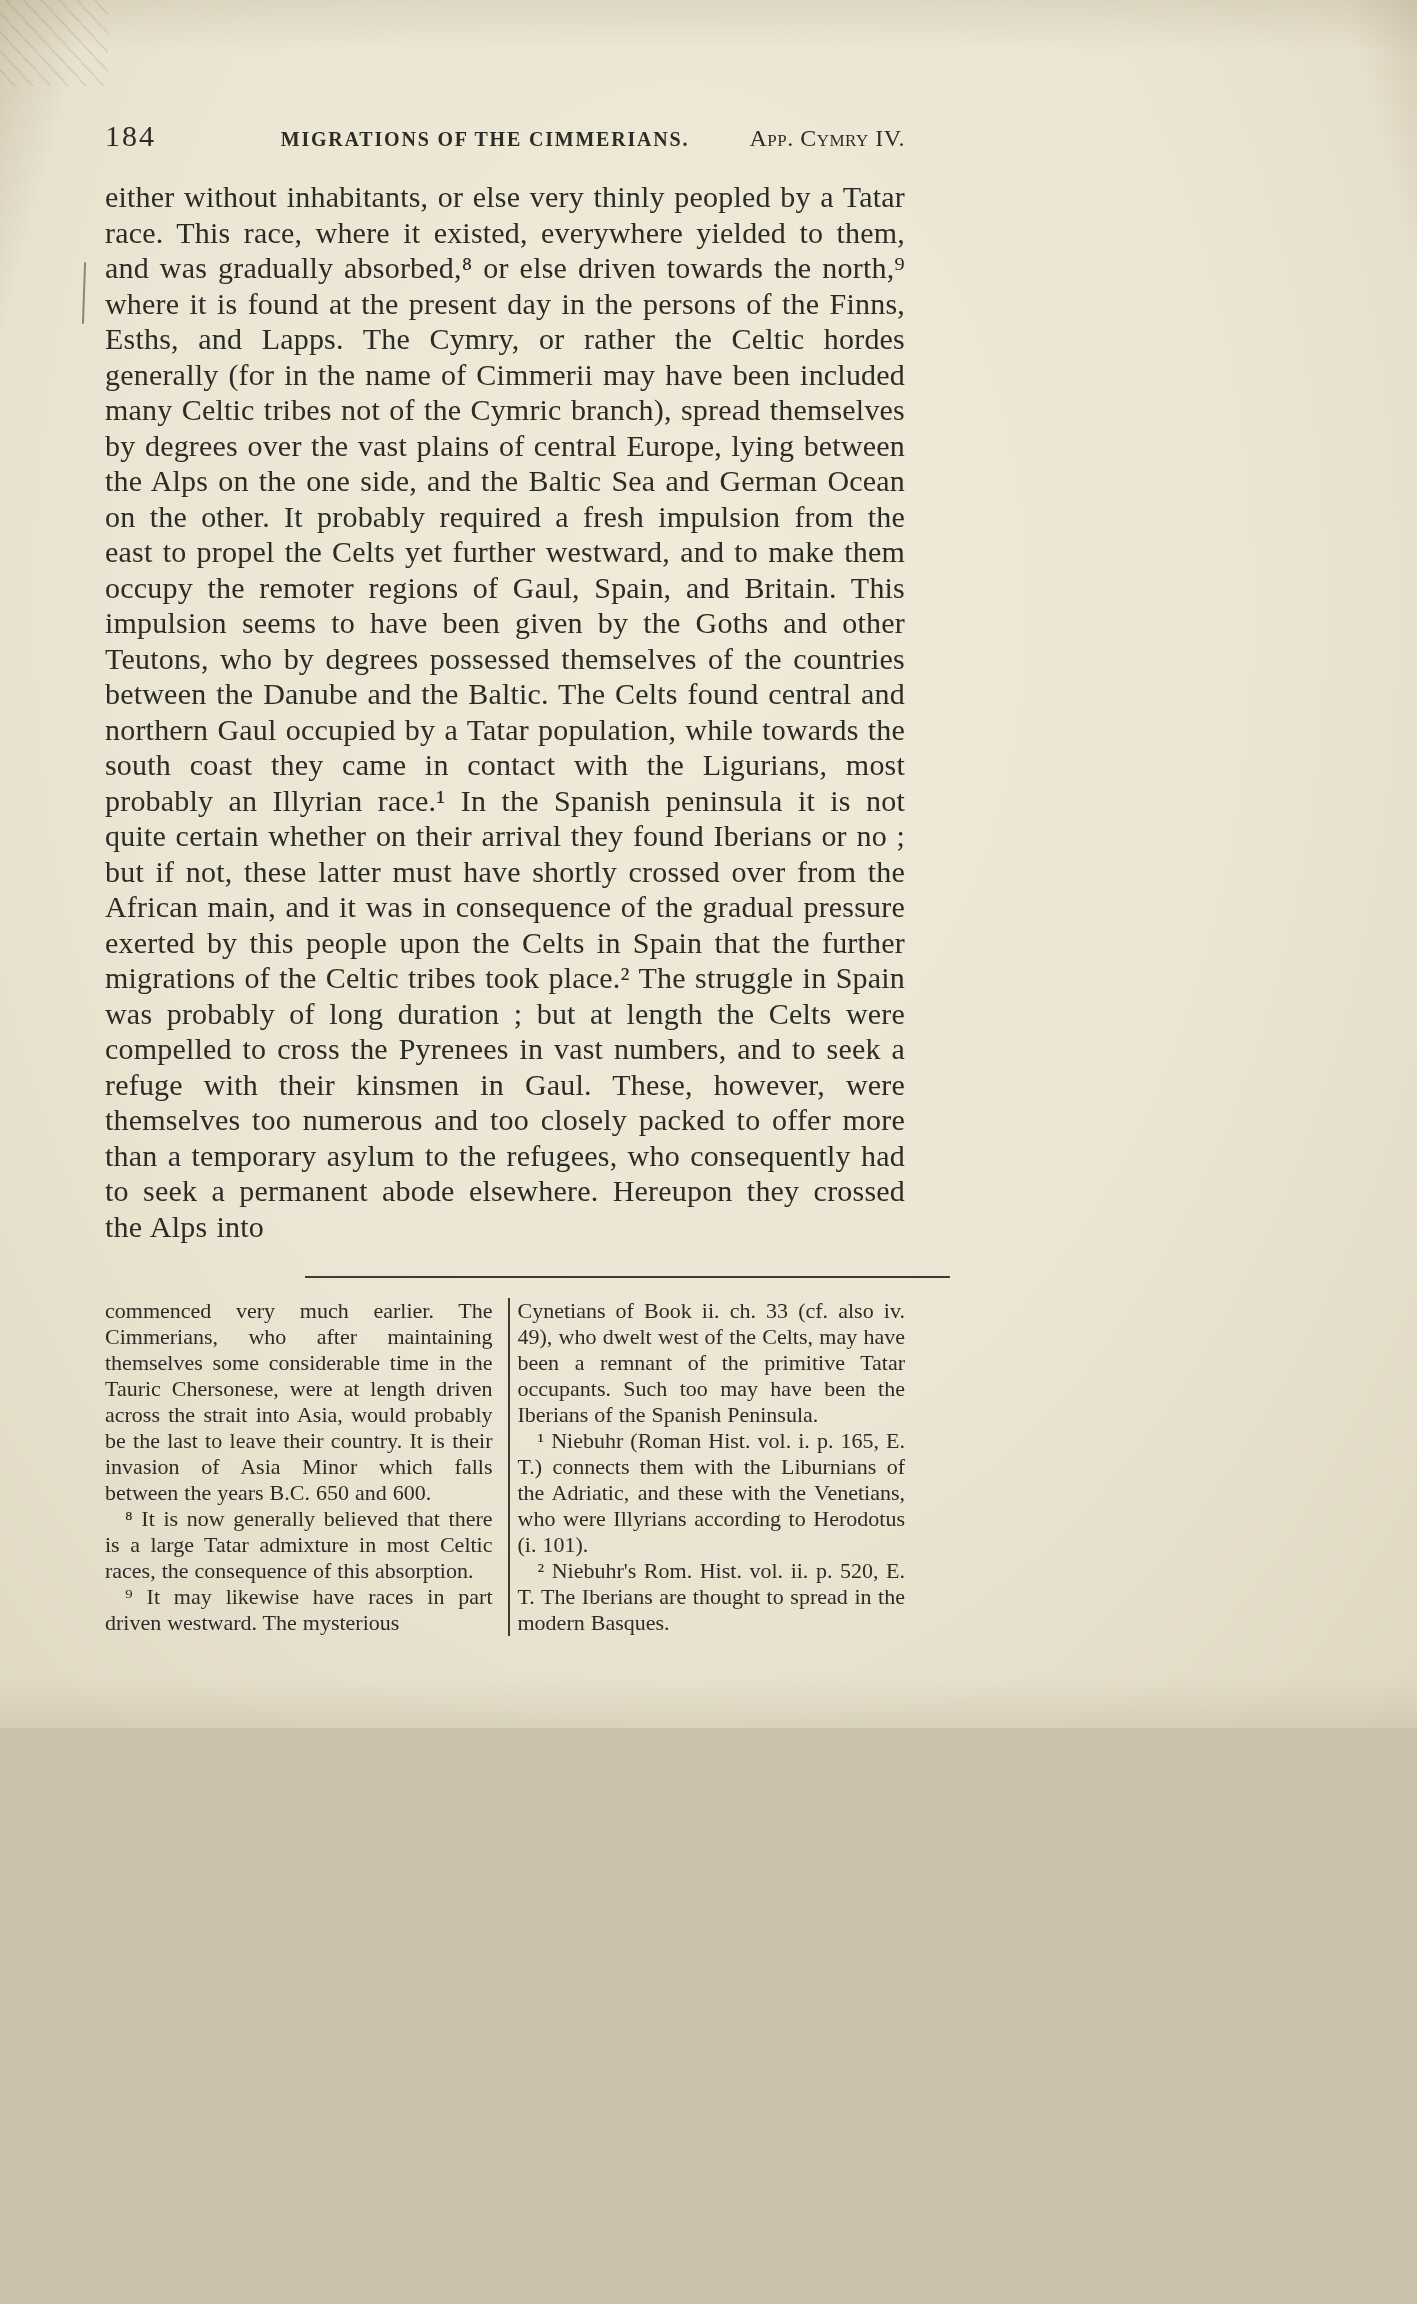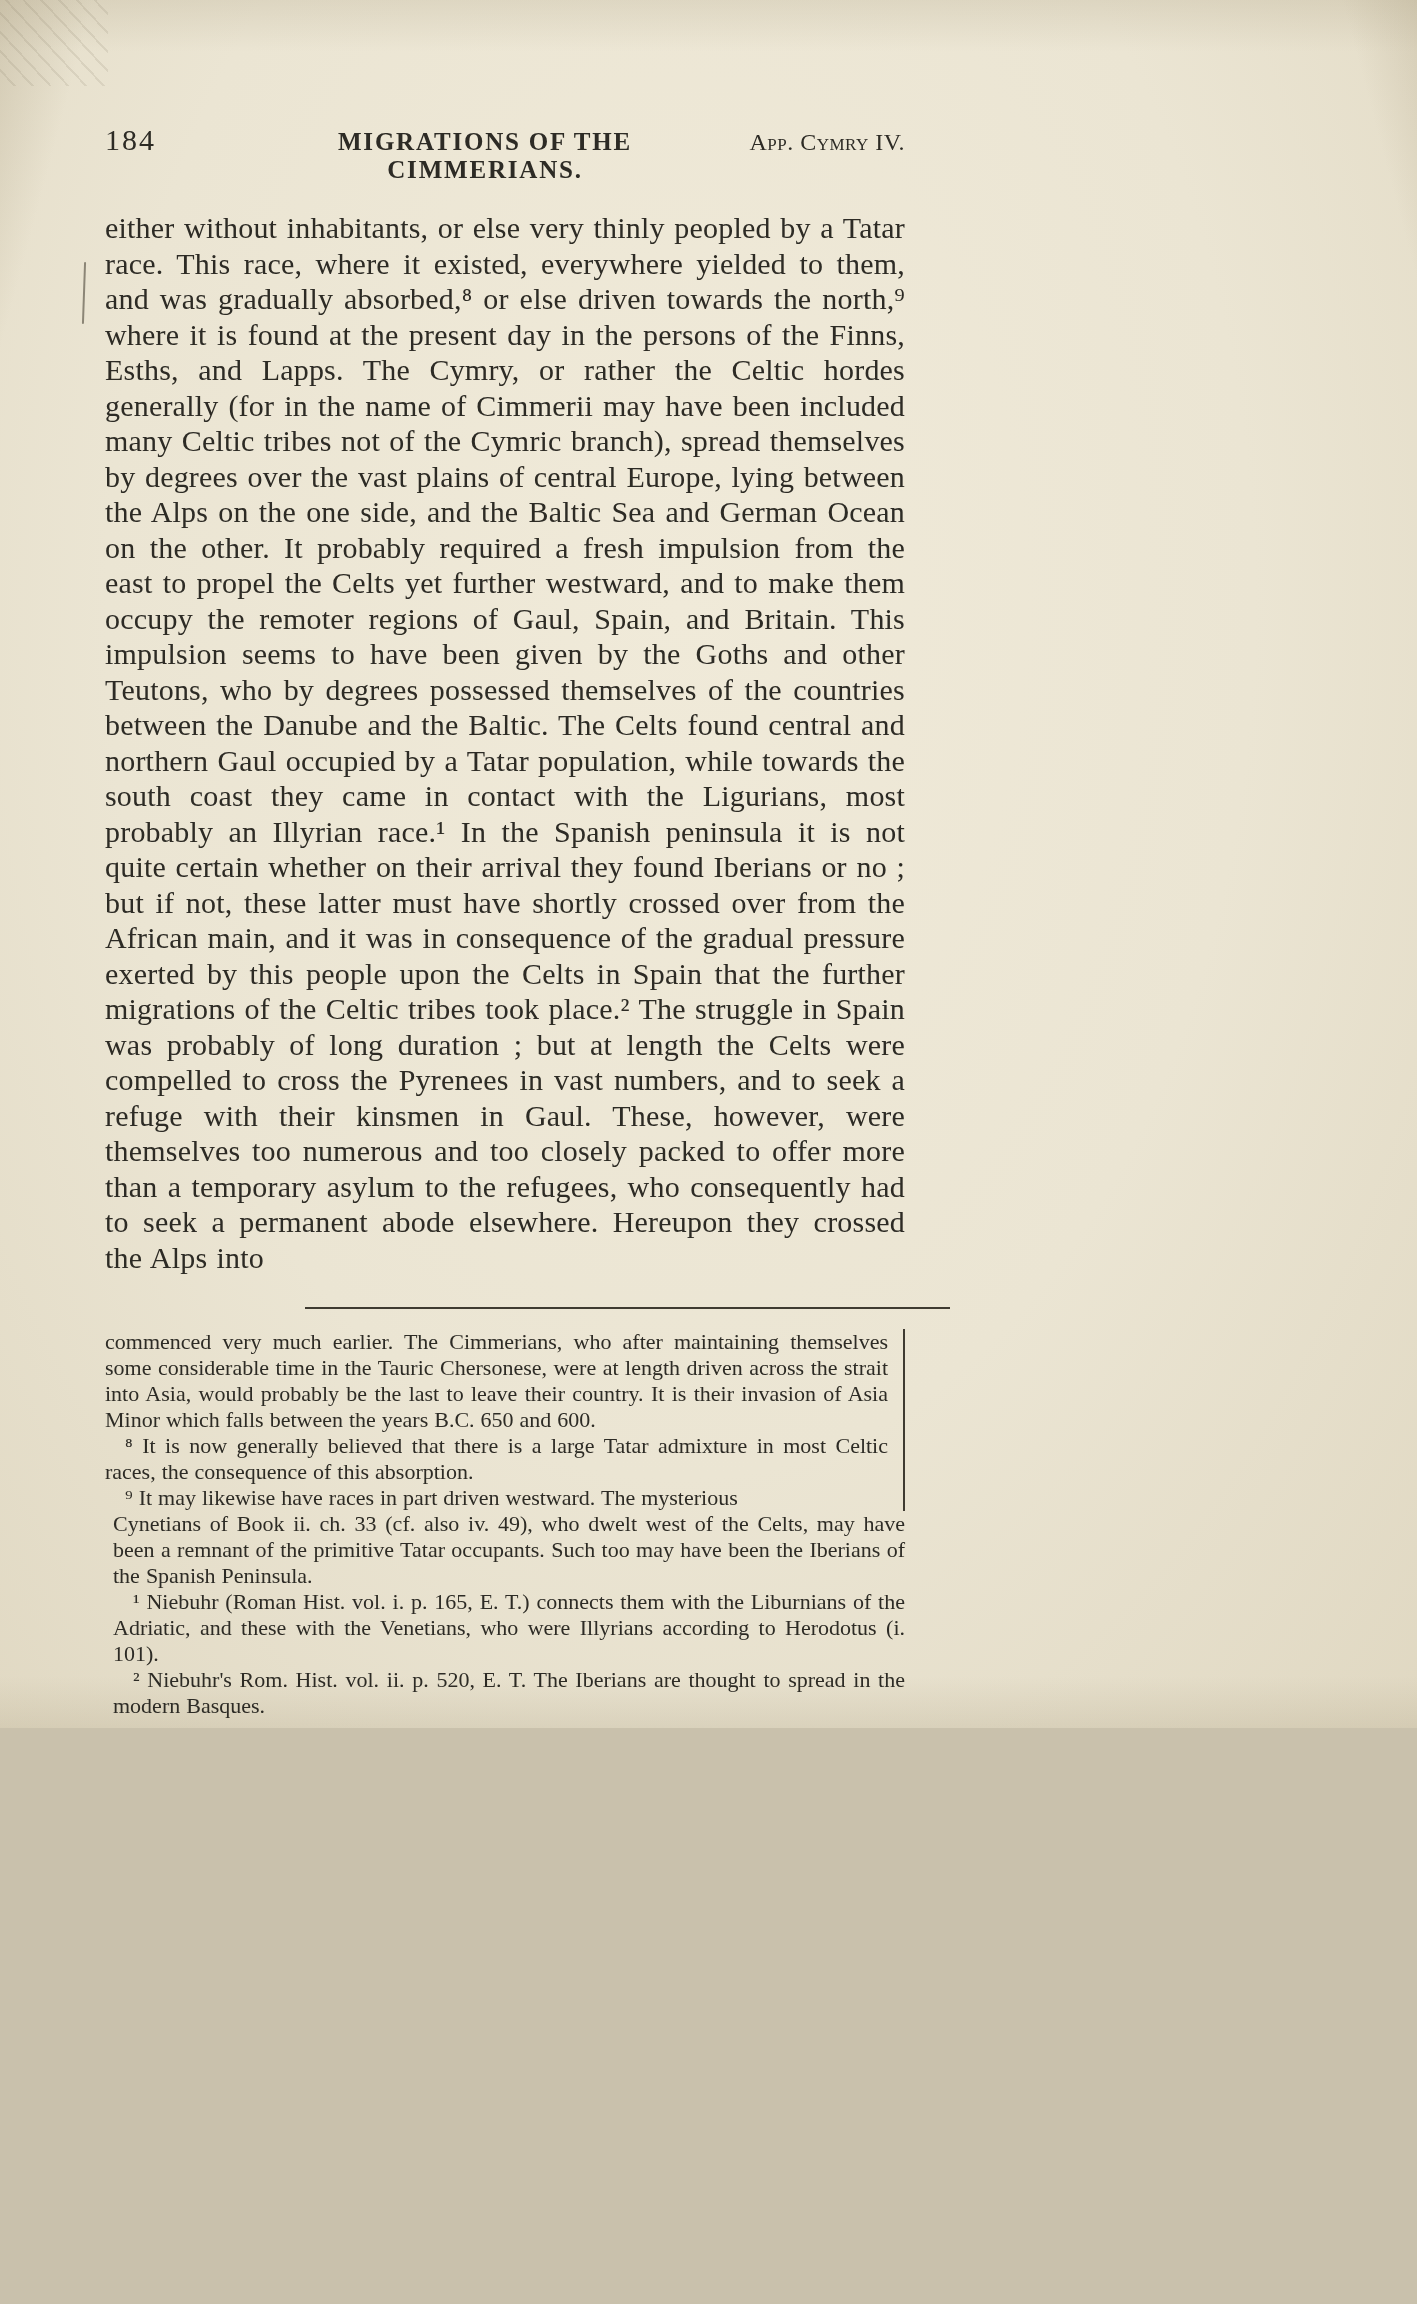--- a/index.html
+++ b/index.html
@@ -36,21 +36,21 @@
   }
   .page-number {
     width: 135px;
     font-size: 30px;
     letter-spacing: 2px;
   }
   .running-title {
     flex: 1;
     text-align: center;
     font-weight: 700;
-    font-size: 25px;
+    font-size: 20px;
     letter-spacing: 1.8px;
     margin-top: 44px;
   }
   .header-right {
     width: 175px;
     text-align: right;
     font-variant: small-caps;
     font-size: 24px;
     letter-spacing: 0.5px;
   }
@@ -72,21 +72,20 @@
   .footnote-rule {
     width: 645px; height: 2px;
     background: #3f3b31;
     margin: 32px 0 0 200px;
   }
   .footnotes {
     display: flex;
     margin-top: 20px;
     font-size: 22px;
     line-height: 26px;
-    flex-direction: column;
   }
   .fn-col { flex: 1; text-align: justify; word-spacing: 0.5px; }
   .fn-left  { padding-right: 15px; border-right: 2px solid #3f3b31; }
   .fn-right { padding-left: 8px; }
   .fn-col p { margin: 0; }
   .fn-col p.indent { text-indent: 20px; }
 </style>
 </head>
 <body>
 

